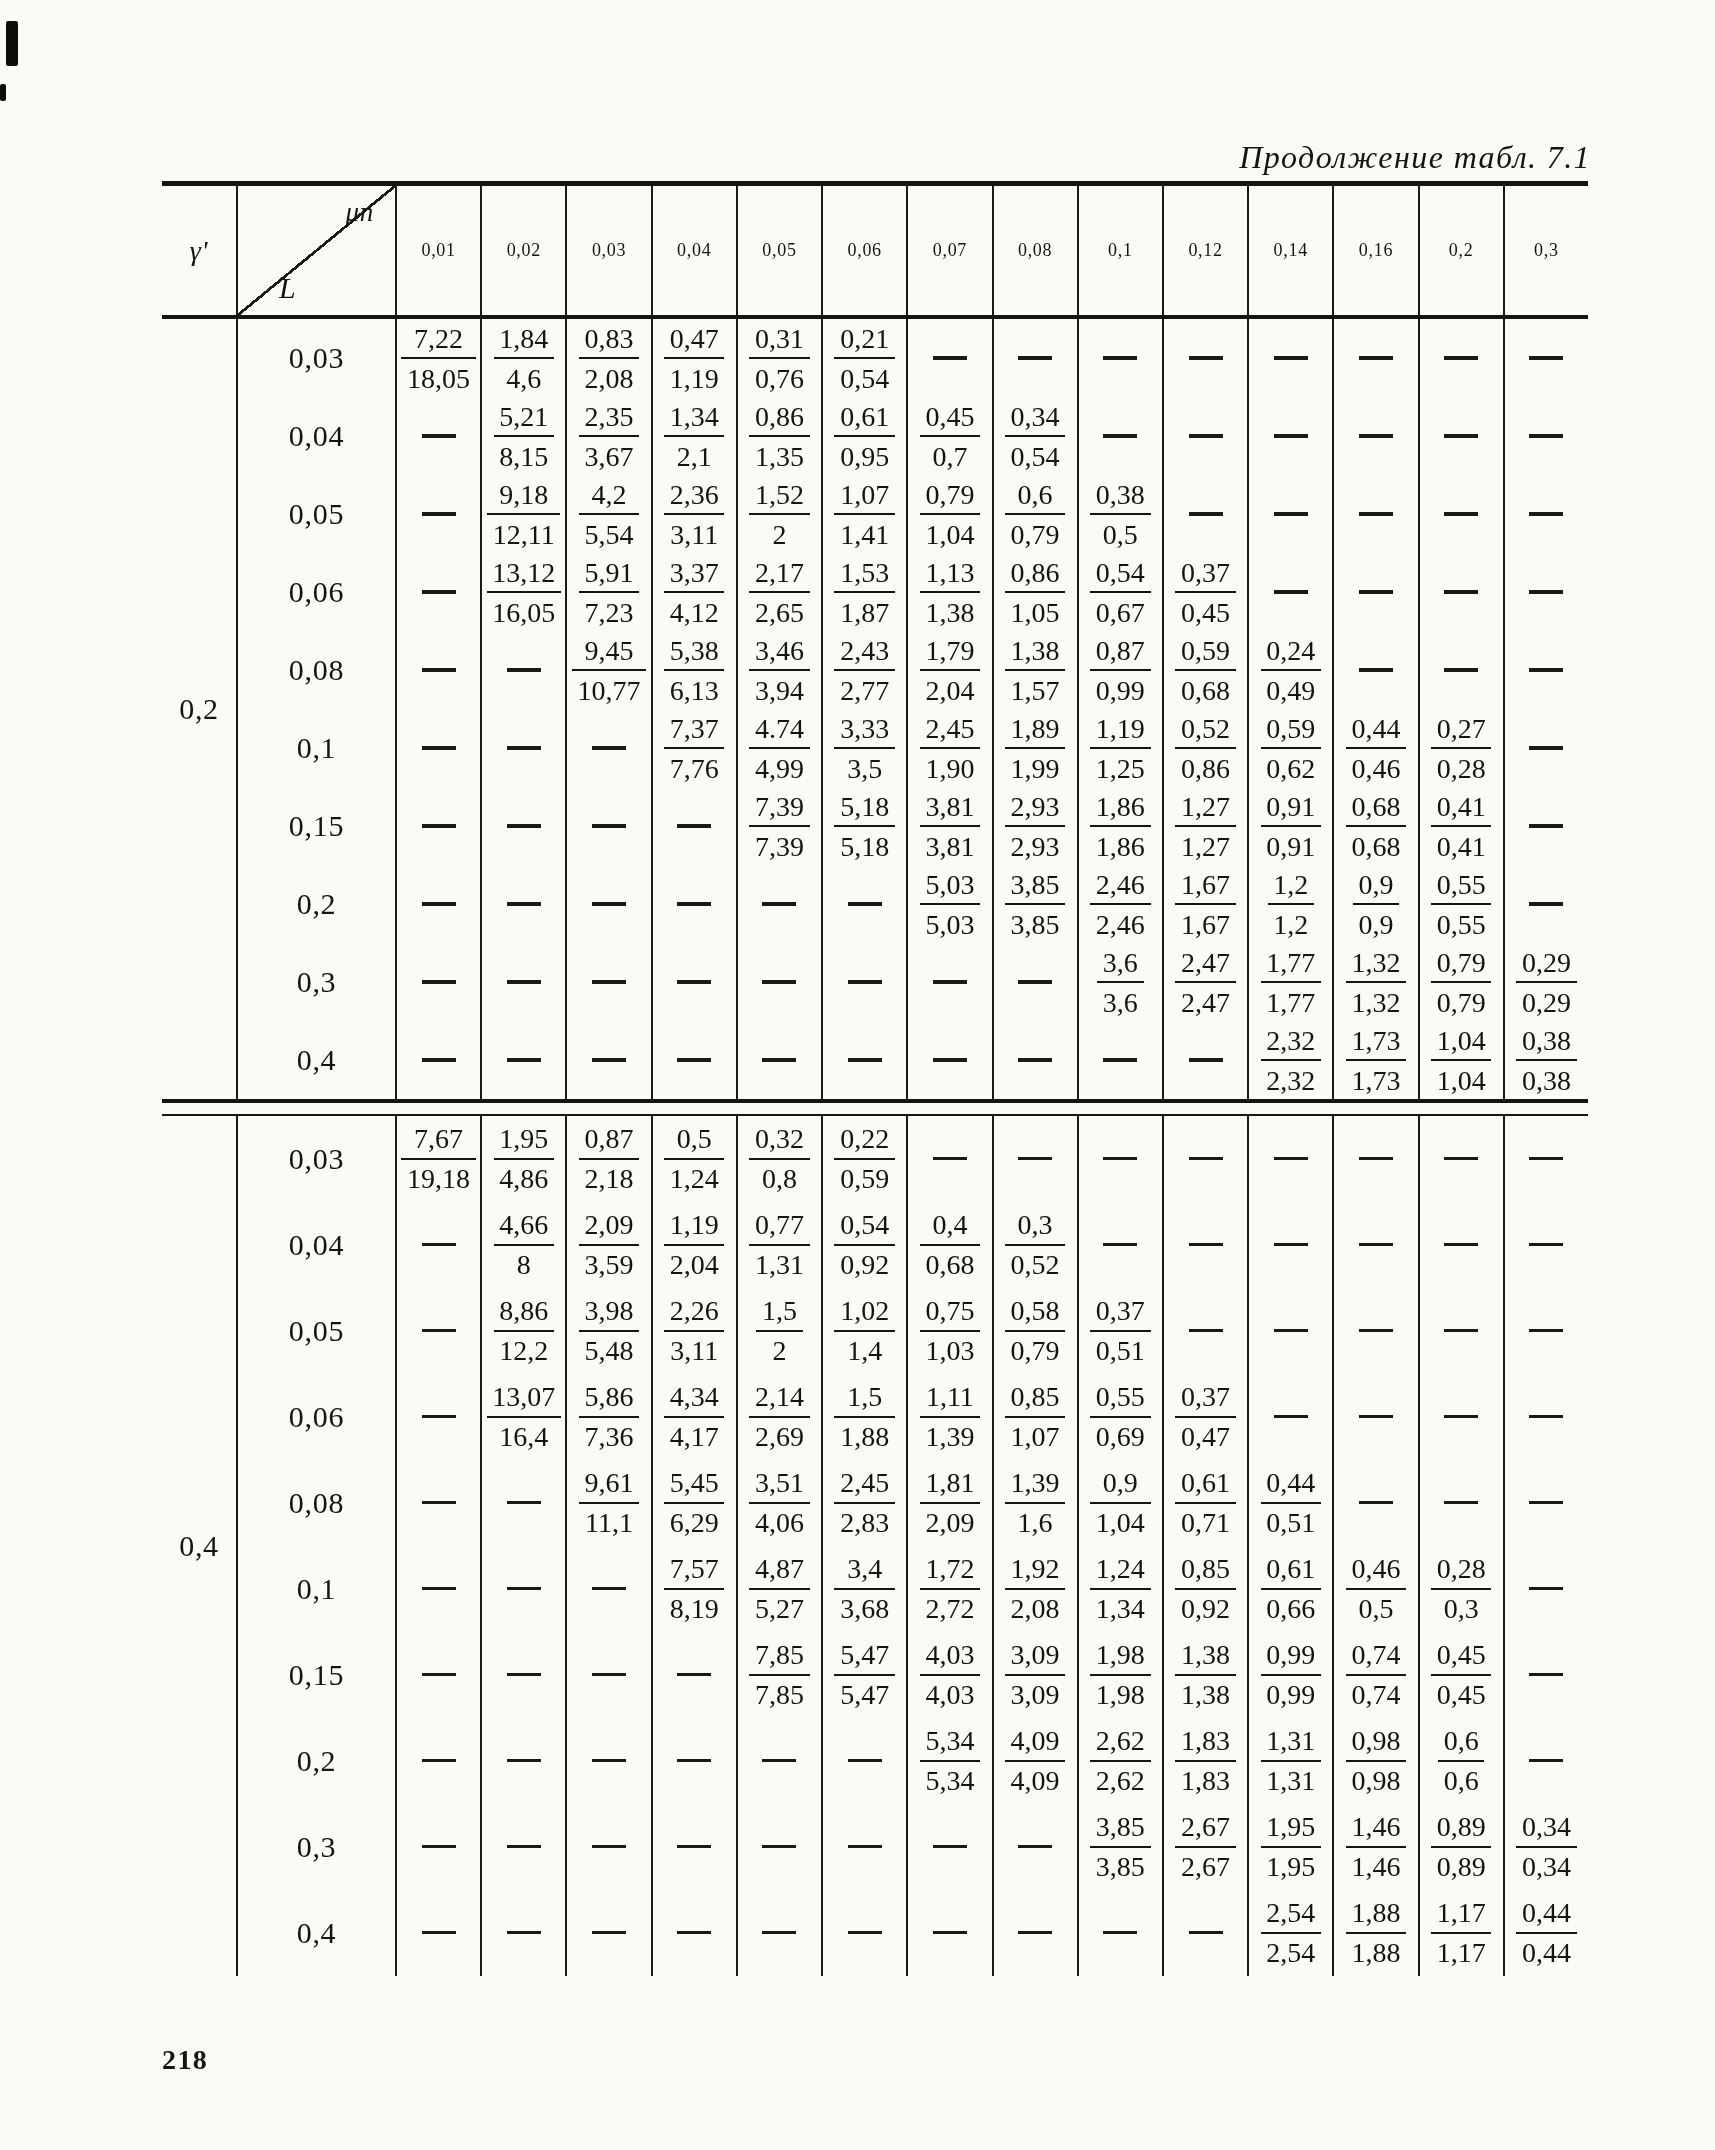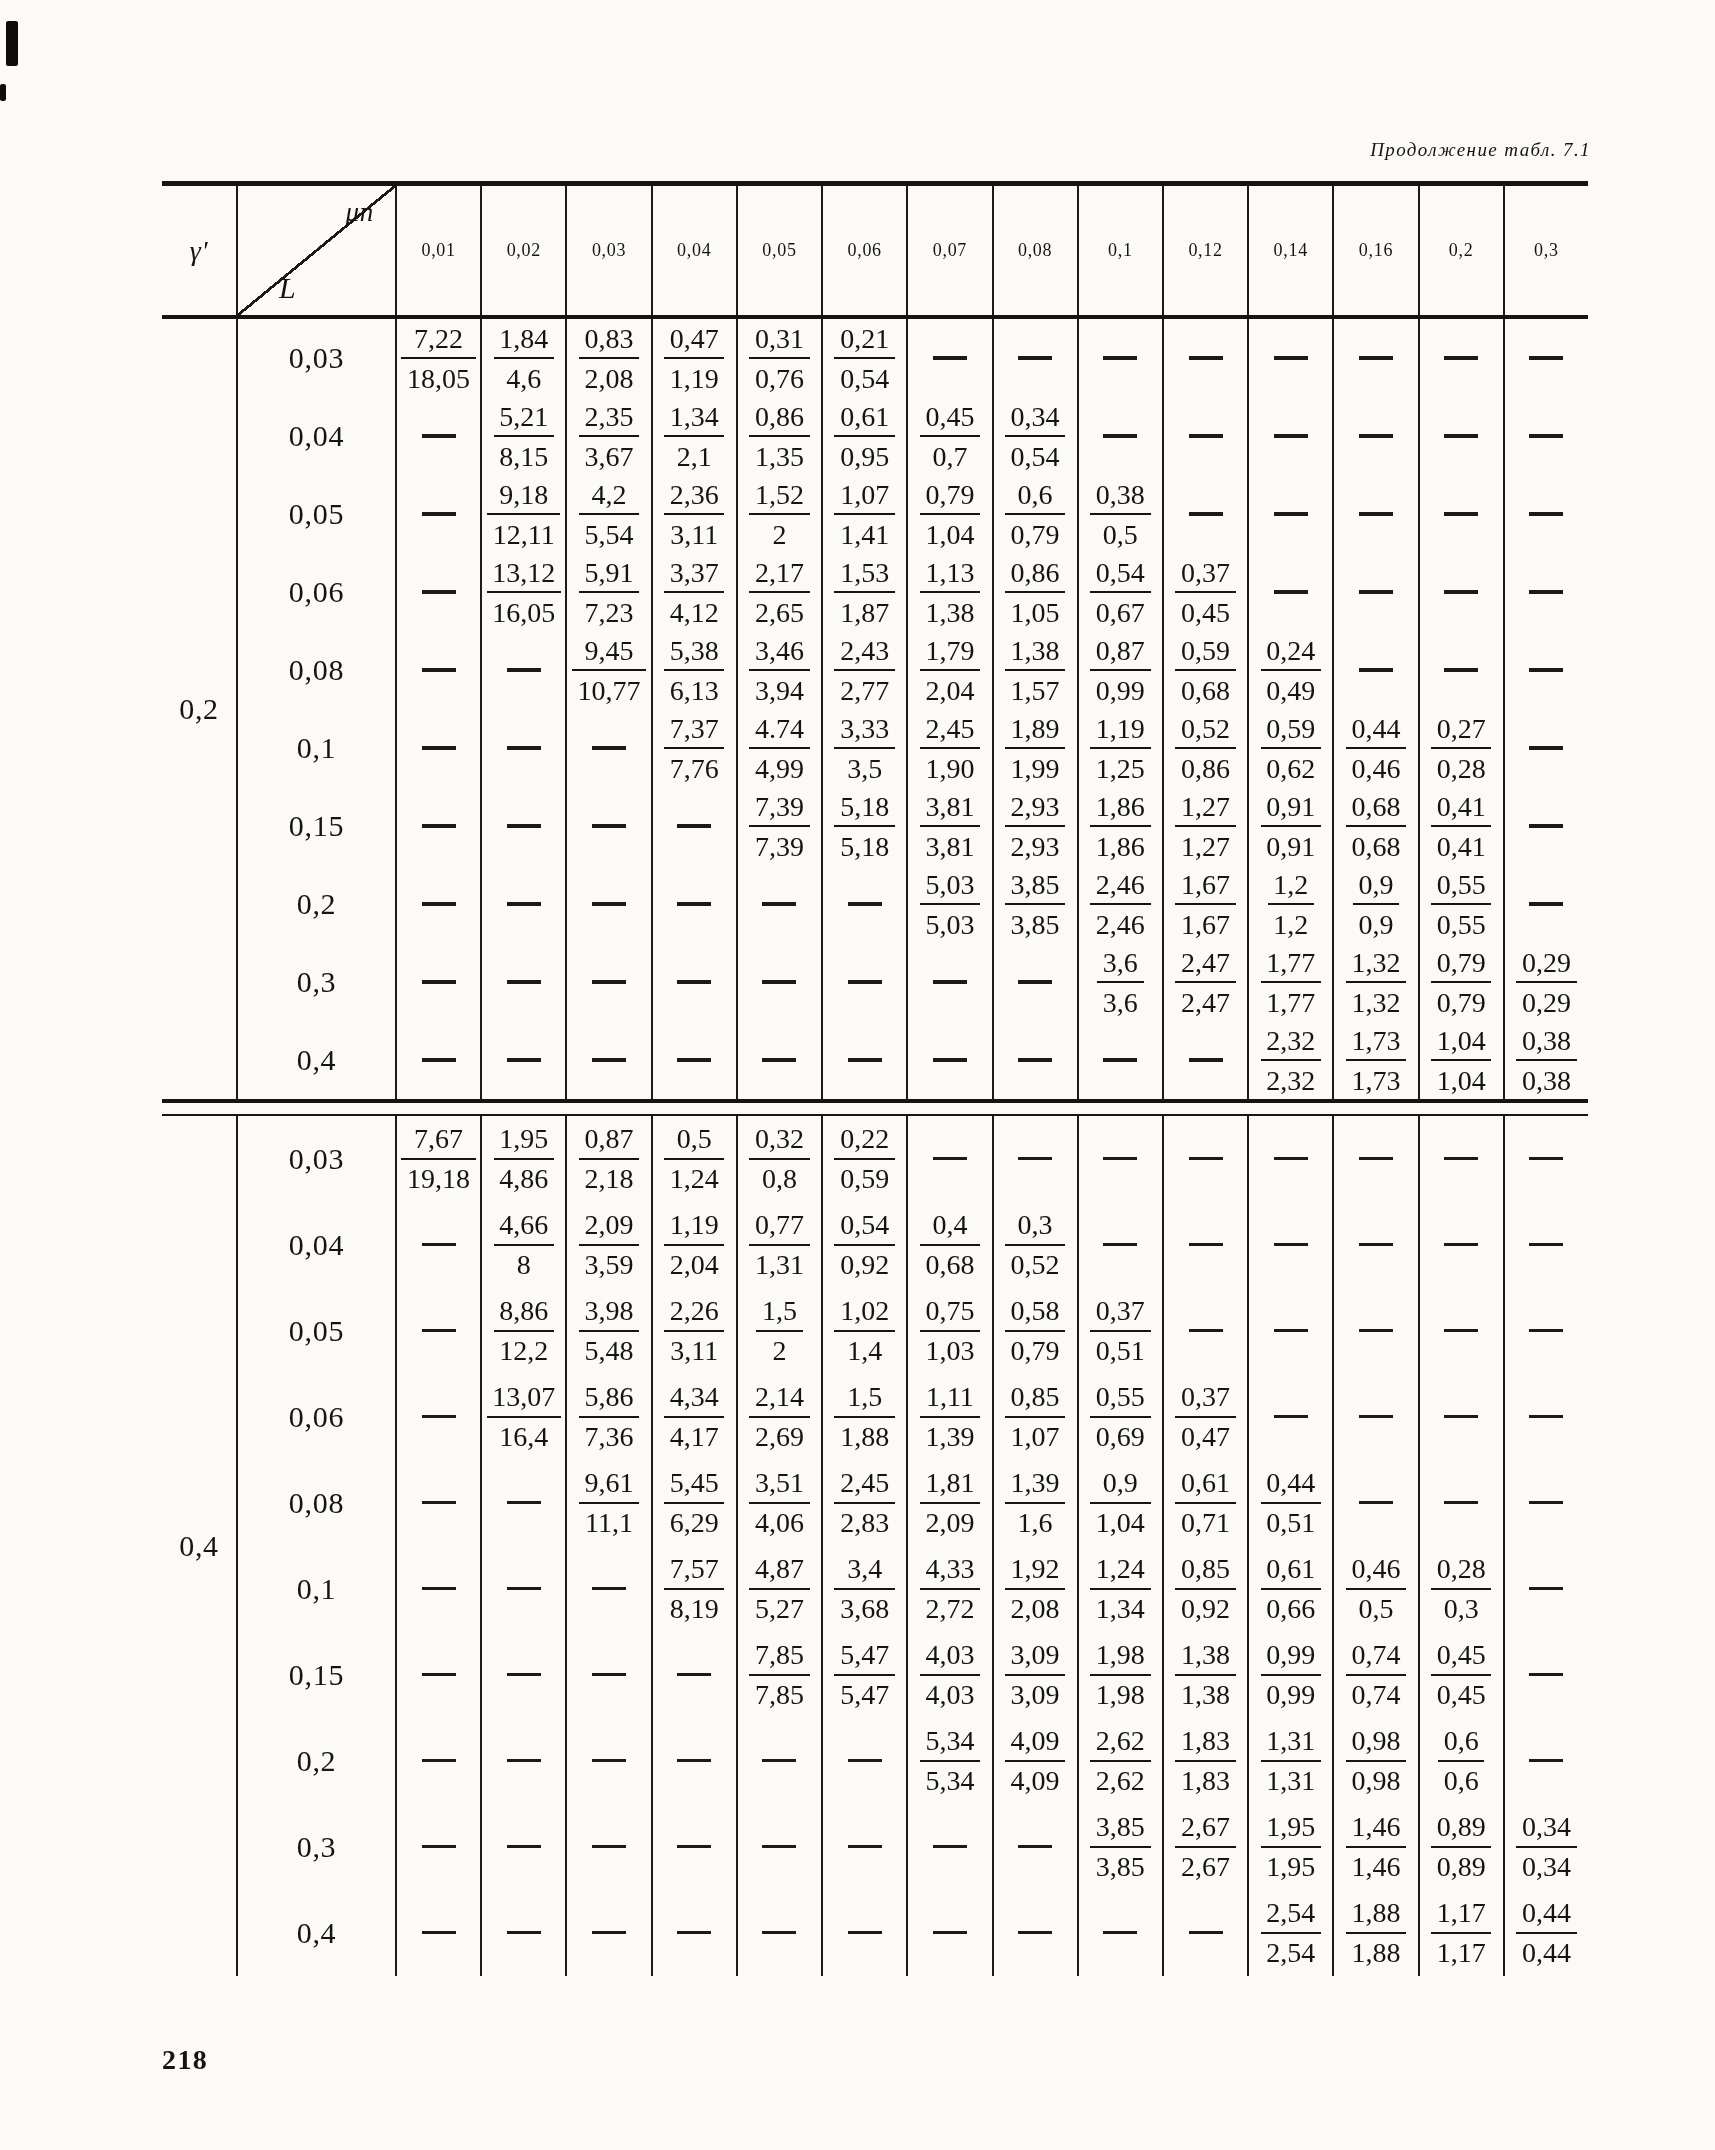--- a/index.html
+++ b/index.html
@@ -6,21 +6,21 @@
   body{
     position:relative;
     width:1716px;height:2151px;
     background:#fbfaf7;
     color:#151413;
     font-family:"Liberation Serif","DejaVu Serif",serif;
     overflow:hidden;
   }
   .title{
     position:absolute;top:139px;left:992px;width:599px;
-    text-align:right;font-style:italic;font-size:19px;letter-spacing:1.4px;
+    text-align:right;font-style:italic;font-size:32px;letter-spacing:1.4px;
     white-space:nowrap;
   }
   .scan-mark{position:absolute;background:#0e0d0c;border-radius:2.1px;}
   .mark1{left:5.7px;top:21px;width:12.8px;height:45px;}
   .mark2{left:0px;top:84px;width:6.4px;height:17px;}
 
   .tbl{
     position:absolute;left:162px;top:181px;width:1426px;
     border-top:5px solid #161514;
   }
@@ -1176,21 +1176,21 @@
           </div>
         </div>
         <div class="cell dcell">
           <div class="frac">
             <div class="num">3,4</div>
             <div class="den">3,68</div>
           </div>
         </div>
         <div class="cell dcell">
           <div class="frac">
-            <div class="num">4,33</div>
+            <div class="num">1,72</div>
             <div class="den">2,72</div>
           </div>
         </div>
         <div class="cell dcell">
           <div class="frac">
             <div class="num">1,92</div>
             <div class="den">2,08</div>
           </div>
         </div>
         <div class="cell dcell">

